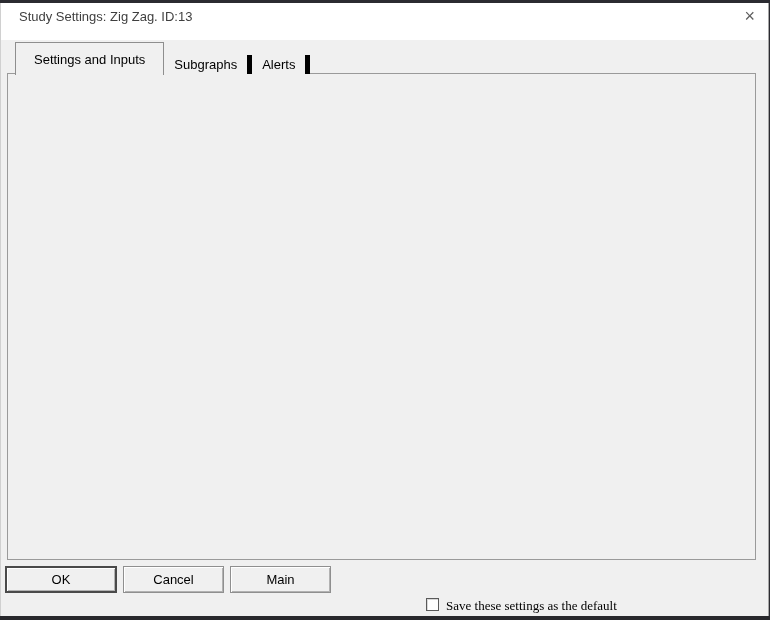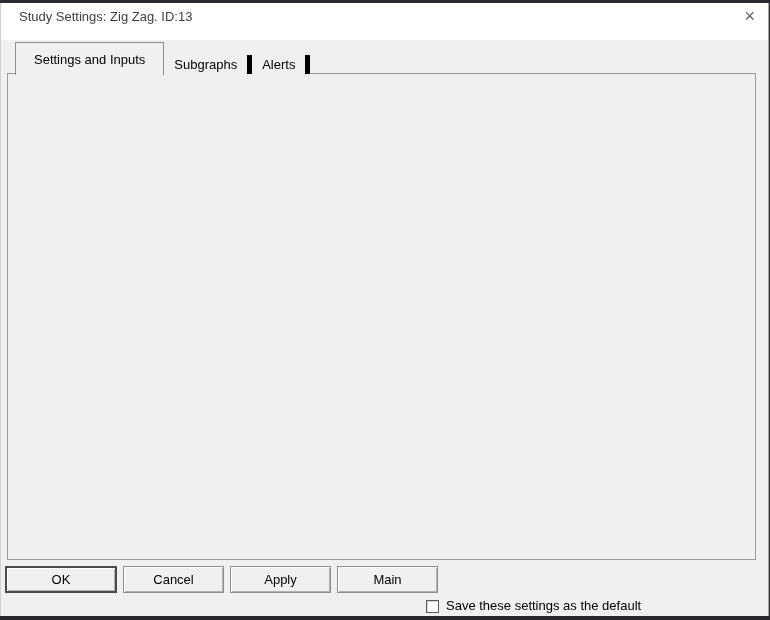--- a/index.html
+++ b/index.html
@@ -29,21 +29,21 @@
   .combo-btn { width:18px; background:#f0f0f0; border-left:1px solid #8c8c8c; display:flex;
                align-items:center; justify-content:center; font-size:7px; color:#1a1a1a;
                box-shadow:inset 1px 1px 0 #fff, inset -1px -1px 0 #ababab; }
   input.txt { position:absolute; height:22px; padding:0 4px; font:inherit; outline:none;
               background:#fff; border:1px solid #4f4f4f; box-shadow:inset 1px 1px 0 rgba(0,0,0,.22); }
   .win-btn { background:#f0f0f0; border:1px solid #8f8f8f; font:inherit; height:27px;
              box-shadow:inset 1px 1px 0 #ffffff, inset -1px -1px 0 #b2b2b2; }
   .win-btn.default { border:2px solid #4a4a4a; }
 
   
-  .chk { display:flex; align-items:flex-end; cursor:default; }
+  .chk { display:flex; align-items:flex-start; cursor:default;font-family:Liberation Serif, serif; }
   .chk .box { width:13px; height:13px; flex:0 0 13px; background:#fff; border:1px solid #5a5a5a;
               box-shadow:inset 1px 1px 0 rgba(0,0,0,.15); font-size:11px; font-weight:bold;
               line-height:11px; text-align:center; color:#000; }
   .chk .txt { padding-left:7px; }
 
   
   .left-panel { position:absolute; left:29px; top:100px; width:212px; height:460px; }
   .chk-list .chk { margin-bottom:9px; }
   .chk-list .chk .txt { max-width:168px; }
 
@@ -318,23 +318,20 @@
     <div class="footer-buttons">
 
         <button class="win-btn default">
           <span>OK</span>
         </button>
 
         <button class="win-btn">
           <span>Cancel</span>
         </button>
 
-        <button class="win-btn">
-          <span>Apply</span>
-        </button>
 
         <button class="win-btn">
           <span>Main</span>
         </button>
 
 
       </div>
 
     <label class="chk save-chk">
       <span class="box"></span>

